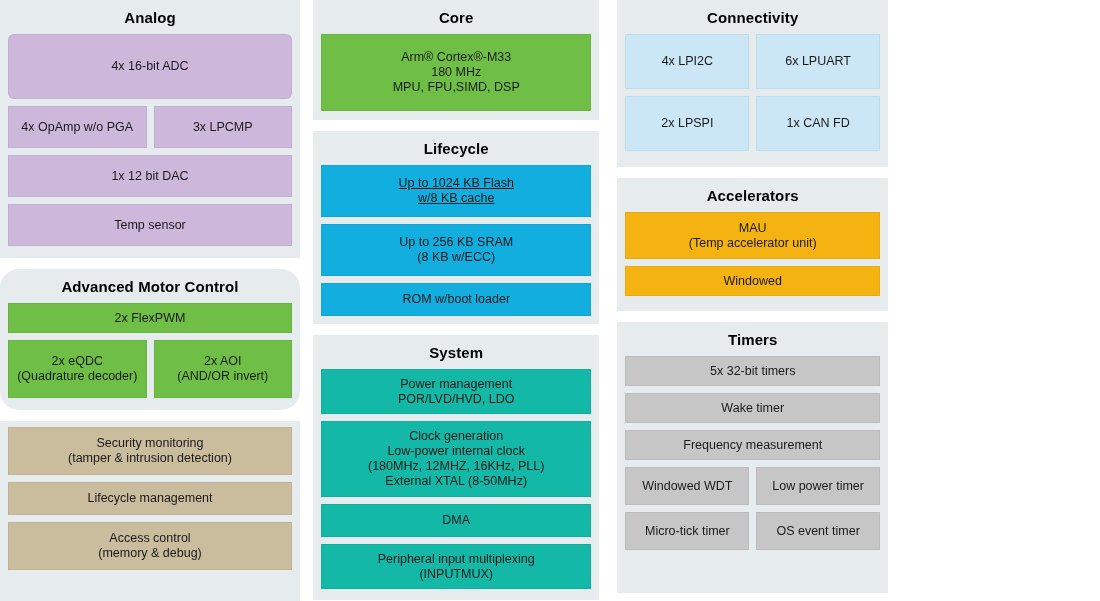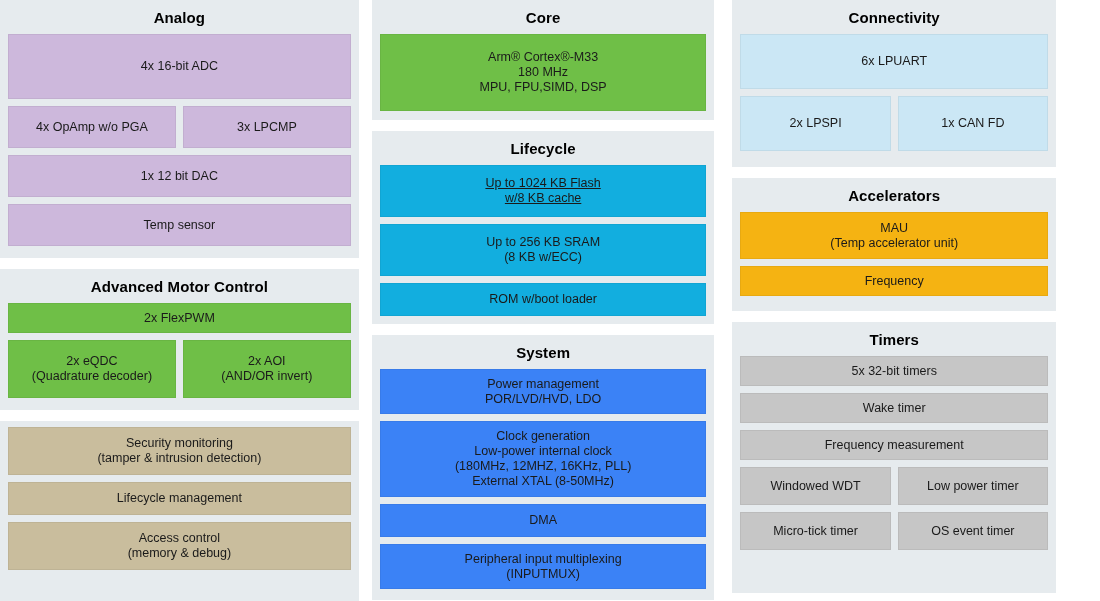--- a/index.html
+++ b/index.html
@@ -9,21 +9,21 @@
   }
   body {
     width: 1100px;
     height: 601px;
     font-family: "Liberation Sans", sans-serif;
     color: #1a1a1a;
     overflow: hidden;
   }
 
   .diagram {
-    width: 1056px;
+    width: 888px;
     height: 601px;
     display: flex;
     flex-direction: row;
     align-items: flex-start;
     box-sizing: border-box;
   }
 
   
   .column {
     display: flex;
@@ -85,34 +85,34 @@
   }
   .row-pair > .block {
     flex: 1 1 0;
     margin-top: 0;
   }
 
   
   .c-purple   { background: #cdb8dc; }
   .c-green    { background: #6fbf47; }
   .c-blue     { background: #12aedf; }
-  .c-orange   { background: #3b82f6; }
+  .c-orange   { background: #14b8a6; }
   .c-ltblue   { background: #cbe7f5; }
   .c-amber    { background: #f5b312; }
   .c-tan      { background: #c9bd9d; }
   .c-grey     { background: #c6c6c6; }
 
   
   #grp-analog            { height: 258px; }
-  #grp-analog .b-adc     { height: 65px; }
+  #grp-analog .b-adc     { height: 65px; border-radius: 6px; }
   #grp-analog .row-pair  { height: 42px; }
   #grp-analog .b-dac     { height: 42px; text-align: right; }
   #grp-analog .b-temp    { height: 42px; }
 
-  #grp-motor             { height: 141px; }
+  #grp-motor             { height: 141px; border-radius: 19px; }
   #grp-motor .b-pwm      { height: 30px; }
   #grp-motor .row-pair   { height: 58px; }
 
   #grp-security          { height: 180px; }
   #grp-security .b-mon   { height: 48px; }
   #grp-security .b-life  { height: 33px; }
   #grp-security .b-acc   { height: 48px; }
 
   
   #grp-core              { height: 120px; }
@@ -228,35 +228,36 @@
     </div>
 
   </div>
 
   <div class="column col-right">
 
     <div class="group" id="grp-conn">
       <div class="group-title">Connectivity</div>
       <div class="rows">
         <div class="row-pair">
+          <div class="block c-ltblue nowrap">4x LPI2C</div>
           <div class="block c-ltblue nowrap">6x LPUART</div>
         </div>
         <div class="row-pair">
           <div class="block c-ltblue nowrap">2x LPSPI</div>
           <div class="block c-ltblue nowrap">1x CAN FD</div>
         </div>
       </div>
     </div>
 
     <div class="group" id="grp-accel">
       <div class="group-title">Accelerators</div>
       <div class="rows">
         <div class="block c-amber b-mau nowrap">MAU
 (Temp accelerator unit)</div>
-        <div class="block c-amber b-sdma nowrap">Frequency</div>
+        <div class="block c-amber b-sdma nowrap">Windowed</div>
       </div>
     </div>
 
     <div class="group" id="grp-timers">
       <div class="group-title">Timers</div>
       <div class="rows">
         <div class="block c-grey b-32 nowrap">5x 32-bit timers</div>
         <div class="block c-grey b-wake nowrap">Wake timer</div>
         <div class="block c-grey b-freq nowrap">Frequency measurement</div>
         <div class="row-pair">

